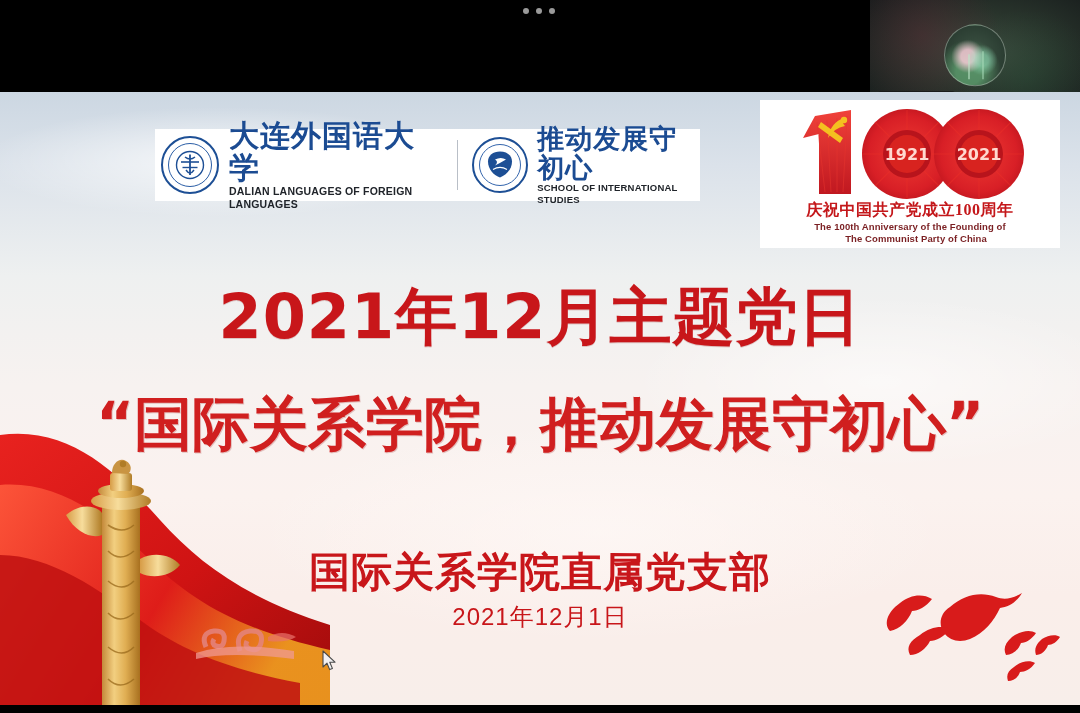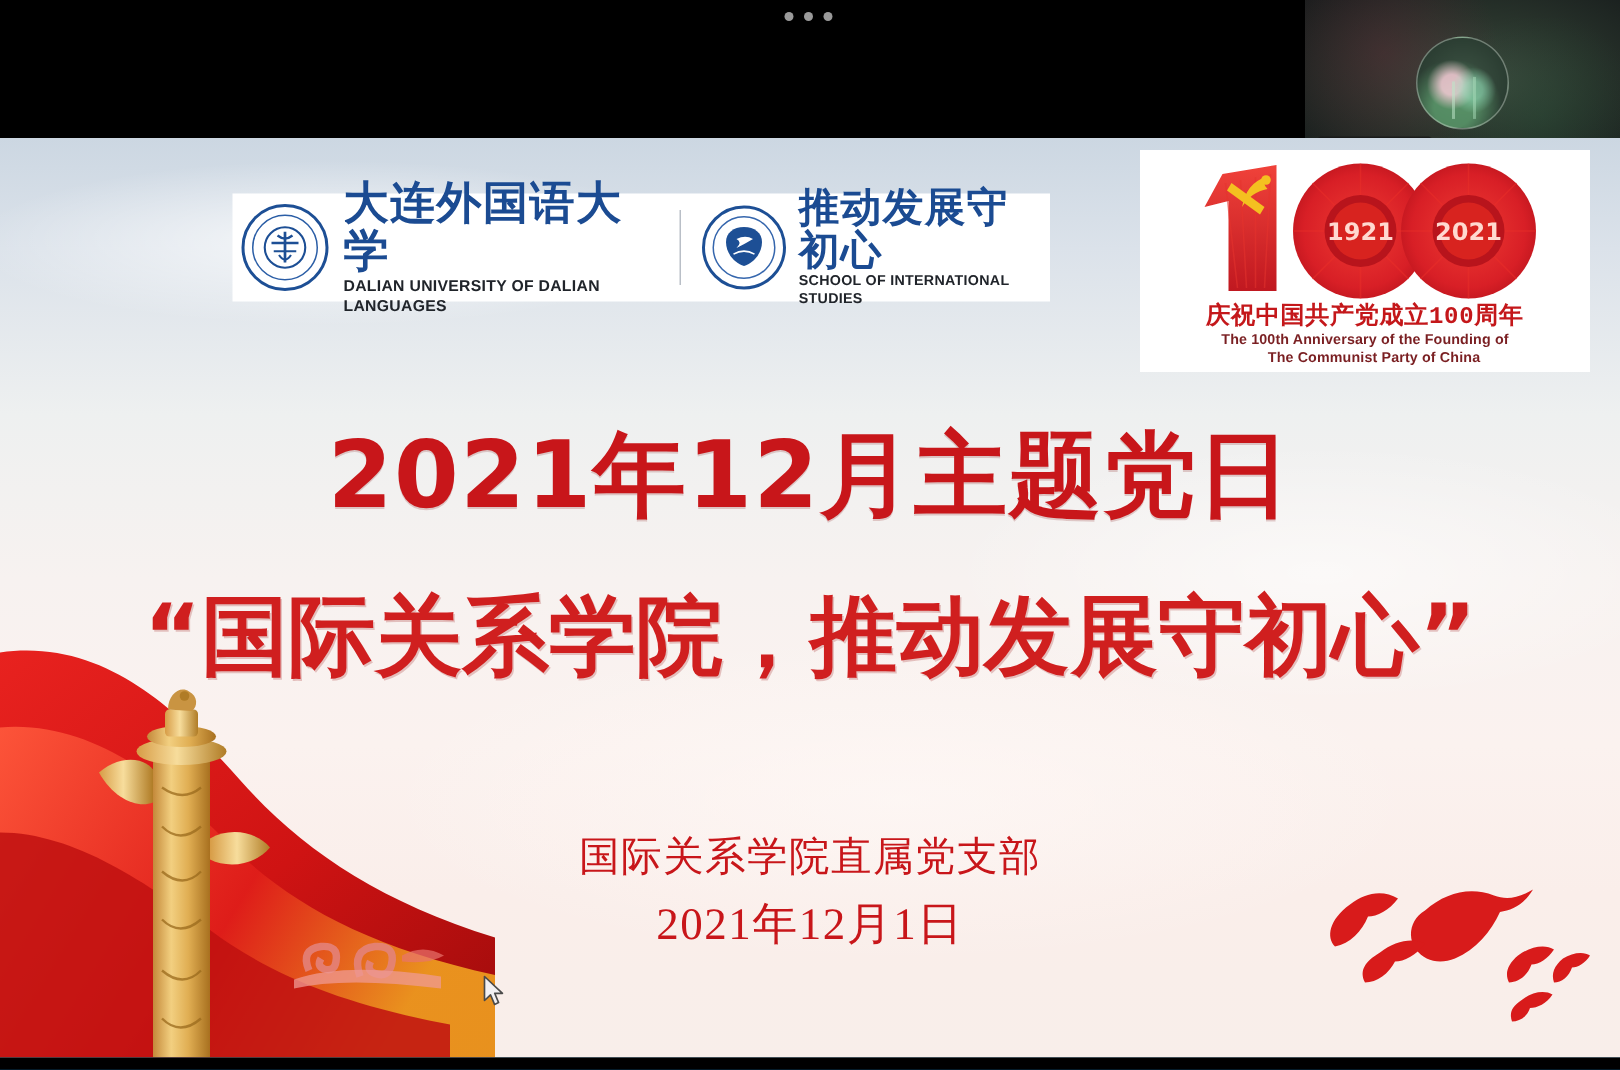--- a/index.html
+++ b/index.html
@@ -1,20 +1,20 @@
 <!DOCTYPE html>
 <html><head>
 <meta charset="utf-8">
 <style>
   * { margin:0; padding:0; box-sizing:border-box; }
   html,body{
     width:1080px; height:713px; overflow:hidden; background:#000;
     font-family:"Liberation Sans","DejaVu Sans",sans-serif;
   }
-  #screen{ position:relative; width:1080px; height:713px; background:#0c4a6e; overflow:hidden; }
+  #screen{ position:relative; width:1080px; height:713px; background:#22c55e; overflow:hidden; }
 
   
   .topbar{
     position:absolute; left:0; top:0; width:1080px; height:92px;
     background:#000;
   }
   .more-dots{
     position:absolute; left:523px; top:8px;
     display:flex; gap:7px; align-items:center;
   }
@@ -162,21 +162,21 @@
   .emblem-panel{
     position:absolute; left:760px; top:8px; width:300px; height:148px;
     background:#fff; overflow:hidden;
   }
   .emblem-art{
     position:absolute; left:50%; top:4px; transform:translateX(-50%);
     width:230px; height:96px;
   }
   .em-cn{
     position:absolute; left:0; right:0; top:100px; text-align:center;
-    font-family:Liberation Mono, monospace;
+    font-family:Liberation Serif, serif;
     font-size:16px; font-weight:700; color:#c4171a; letter-spacing:.5px;
   }
   .em-en1,.em-en2{
     position:absolute; left:0; right:0; text-align:center;
     font-size:9.5px; font-weight:700; color:#7a1f22; letter-spacing:.1px;
   }
   .em-en1{ top:121px; }
   .em-en2{ top:133px;margin-left:12px; }
 
   
@@ -191,27 +191,27 @@
     position:absolute; left:0; right:0; top:300px; text-align:center;
     font-family:"DejaVu Sans",sans-serif;
     font-size:58px; line-height:64px; font-weight:700; color:#d01f1f;
     letter-spacing:0px;
     text-shadow:1px 1px 0 rgba(150,10,10,.22);
     white-space:nowrap;
   }
   .org-line{
     position:absolute; left:0; right:0; top:460px; text-align:center;
     font-family:"DejaVu Sans",sans-serif;
-    font-size:27px; line-height:40px; font-weight:400; color:#c8161a;
+    font-size:41px; line-height:40px; font-weight:700; color:#c8161a;
     letter-spacing:1px;
   }
   .date-line{
     position:absolute; left:0; right:0; top:508px; text-align:center;
-    font-family:Liberation Serif, serif;
-    font-size:30px; line-height:34px; font-weight:400; color:#c8161a;
+    font-family:Liberation Sans, sans-serif;
+    font-size:24px; line-height:34px; font-weight:400; color:#c8161a;
     letter-spacing:1px;
   }
 
   
   .flag-wrap{ position:absolute; left:0; bottom:0; width:330px; height:280px; }
   .huabiao{ position:absolute; left:60px; bottom:0; width:130px; height:250px; }
   .cloud-motif{ position:absolute; left:190px; bottom:42px; width:110px; height:56px; }
   .doves{ position:absolute; right:8px; bottom:22px; width:200px; height:110px; }
 
   
@@ -265,21 +265,21 @@
           <path d="M17 4.5 L17 25" stroke="#1d4f95" stroke-width="1.8" fill="none"></path>
           <path d="M8 12 L26 12" stroke="#1d4f95" stroke-width="1.6" fill="none"></path>
           <path d="M9.5 17.5 L24.5 17.5" stroke="#1d4f95" stroke-width="1.4" fill="none"></path>
           <path d="M12 7 Q17 11 22 7" stroke="#1d4f95" stroke-width="1.5" fill="none"></path>
           <path d="M13 20 Q17 26 21 20" stroke="#1d4f95" stroke-width="1.4" fill="none"></path>
         </svg>
       </div>
 
       <div class="dl-name">
         <div class="dl-cn">大连外国语大学</div>
-        <div class="dl-en">DALIAN UNIVERSITY OF DALIAN LANGUAGES</div>
+        <div class="dl-en">DALIAN LANGUAGES OF FOREIGN LANGUAGES</div>
       </div>
 
       <div class="band-div"></div>
 
       <div class="seal2">
         <svg class="shield" viewBox="0 0 30 30">
           <path d="M15 2 C22 2 27 6 27 12 C27 20 21 26 15 28 C9 26 3 20 3 12 C3 6 8 2 15 2 Z" fill="#1d4f95"></path>
           <path d="M10 10 Q16 7 21 10 Q16 13 10 16 Q14 12 10 10 Z" fill="#ffffff"></path>
           <path d="M8 20 Q15 16 22 20" stroke="#ffffff" stroke-width="1.1" fill="none"></path>
         </svg>

